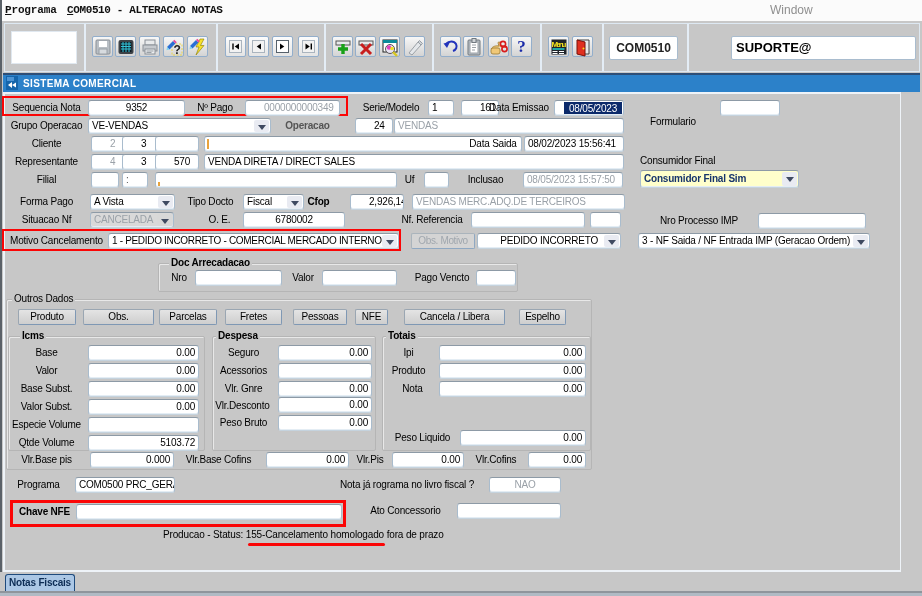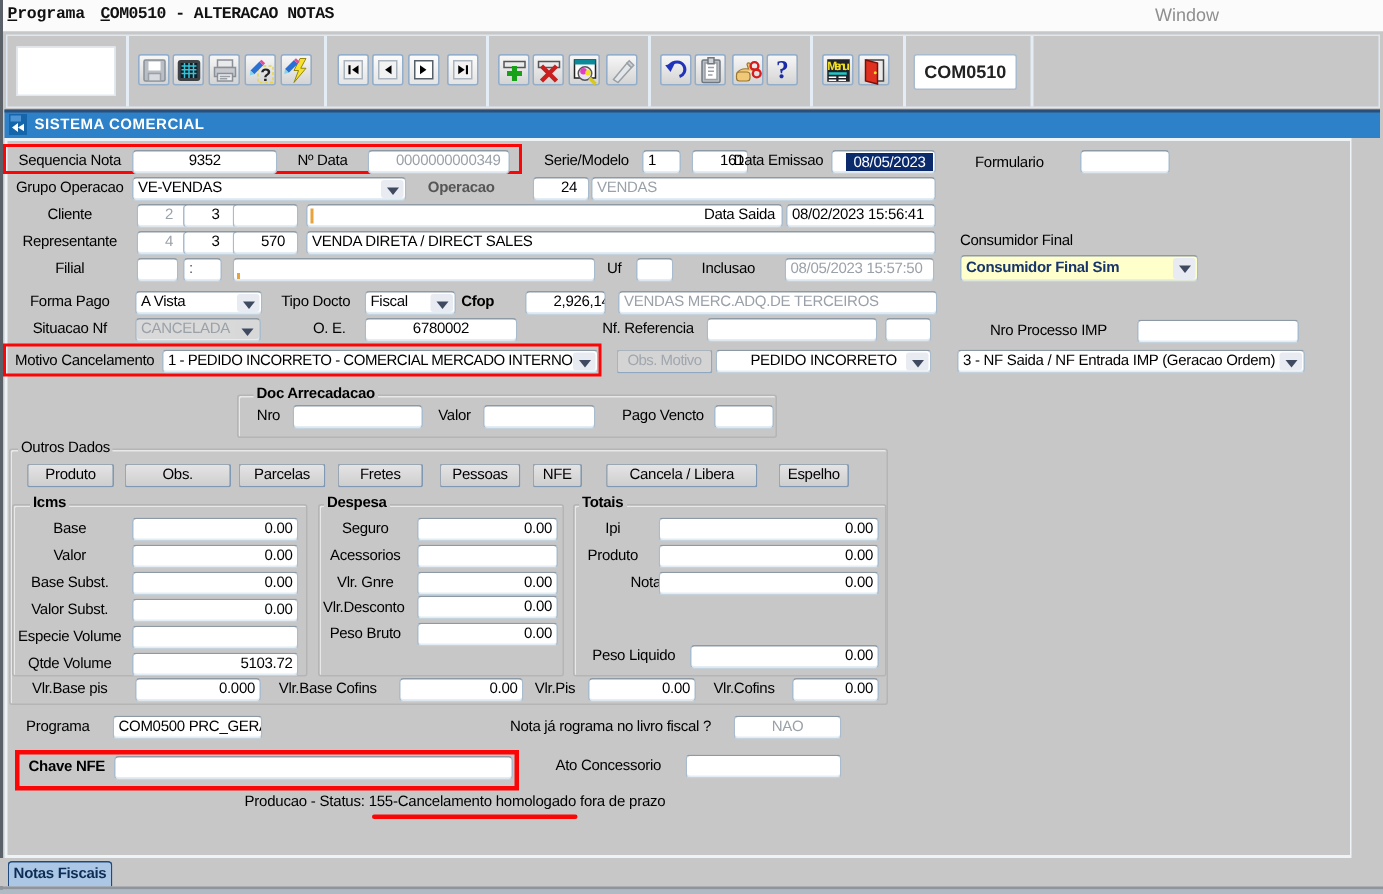--- a/index.html
+++ b/index.html
@@ -132,20 +132,21 @@
           <path d="M3.5 12h12" stroke="#20c8c8" stroke-width="1.6"></path>
           <path d="M3.5 14.5h5M10 14.5h5M3.5 16.5h5M10 16.5h5" stroke="#fff" stroke-width="1"></path>
         </svg></div>
 <div class="tbtn" style="left:572px"><svg width="20" height="20" viewBox="0 0 20 20">
           <path d="M4 3 h12 v14 h-4" fill="#e8eaec" stroke="#444"></path>
           <path d="M4 3 L12 5 V19 L4 17 Z" fill="#e03020" stroke="#7a1008"></path>
           <circle cx="10.5" cy="11.5" r="1" fill="#f8e020"></circle>
         </svg></div>
 </div>
 <div class="ab" style="left:609px;top:36px;width:69px;height:24px;background:#fff;border:1px solid #a9bcce;border-radius:2px;font-size:12px;font-weight:bold;line-height:22px;text-align:center;color:#222">COM0510</div>
+<div class="ab" style="left:731px;top:36px;width:185px;height:24px;background:#fff;border:1px solid #a9bcce;border-radius:2px;font-size:13px;font-weight:bold;line-height:22px;color:#000;padding-left:4px">SUPORTE@</div>
 
 <div class="ab" style="left:3px;top:73px;width:917px;height:19px;background:#2c81c9;border-top:2px solid #2d4e77"></div>
 <svg class="ab" style="left:6px;top:76px" width="12" height="14" viewBox="0 0 12 14">
       <rect x="0" y="0" width="12" height="14" fill="#1565ab"></rect>
       <rect x="1" y="1" width="7" height="4" fill="#4d94d4"></rect>
       <path d="M2 9 L6 6 L6 12 Z" fill="#fff"></path>
       <path d="M6 9 L10 6.5 L10 11.5 Z" fill="#fff"></path>
     </svg>
 <div class="ab" style="left:23px;top:78px;font-size:10px;font-weight:bold;color:#fff;letter-spacing:.35px">SISTEMA COMERCIAL</div>
 <div class="ab" style="left:3px;top:92px;width:898px;height:480px;background:#c7c7c7;border:1px solid #eef3f8;border-width:2px 1px 2px 2px"></div>
@@ -153,30 +154,30 @@
 <div class="ab" style="left:0;top:572px;width:922px;height:19px;background:#c7c7c7"></div>
 <div class="ab" style="left:5px;top:574px;width:70px;height:17px;background:#abc7e5;border:1px solid #1e4a7c;border-bottom:none;border-radius:3px 3px 0 0;font-size:10px;letter-spacing:-0.2px;font-weight:600;color:#0d2d55;text-align:center;line-height:16px;white-space:nowrap">Notas Fiscais</div>
 <div class="ab" style="left:0;top:591px;width:922px;height:2px;background:#8f959c"></div>
 <div class="ab" style="left:0;top:593px;width:922px;height:3px;background:#b0bac4"></div>
 
 <div id="form">
 
 <div class="rr" style="left:2px;top:96px;width:346px;height:20px"></div>
 <div class="lbl" style="left:8px;top:100px;width:77px">Sequencia Nota</div>
 <div class="fld c" style="left:88px;top:100px;width:97px">9352</div>
-<div class="lbl" style="left:190px;top:100px;width:50px">Nº Data</div>
+<div class="lbl" style="left:190px;top:100px;width:50px">Nº Pago</div>
 <div class="fld c dis" style="left:245px;top:100px;width:95px">0000000000349</div>
 <div class="lbl" style="left:357px;top:100px;width:68px">Serie/Modelo</div>
 <div class="fld" style="left:428px;top:100px;width:26px">1</div>
 <div class="fld c" style="left:461px;top:100px;width:24px">161</div>
 <div class="lbl" style="left:488px;top:100px;width:62px">Data Emissao</div>
 <div class="fld" style="left:554px;top:100px;width:70px">
         <span style="position:absolute;left:9px;right:1px;top:1px;bottom:1px;background:#0b2a6b;color:#fff;text-align:center;line-height:13px">08/05/2023</span>
       </div>
-<div class="lbl ll" style="left:650px;top:101px;width:60px">Formulario</div>
+<div class="lbl ll" style="left:650px;top:114px;width:60px">Formulario</div>
 <div class="fld" style="left:720px;top:100px;width:60px"></div>
 
 <div class="lbl" style="left:8px;top:118px;width:77px">Grupo Operacao</div>
 <div class="fld" style="left:88px;top:118px;width:183px">VE-VENDAS<span class="cb"></span></div>
 <div class="lbl b" style="left:280px;top:118px;width:55px;color:#555">Operacao</div>
 <div class="fld c" style="left:355px;top:118px;width:32px">24</div>
 <div class="fld dis" style="left:394px;top:118px;width:230px">VENDAS</div>
 
 <div class="lbl" style="left:8px;top:136px;width:77px">Cliente</div>
 <div class="fld c dis" style="left:91px;top:136px;width:28px">2</div>
@@ -283,21 +284,21 @@
 <div class="fld r" style="left:278px;top:397px;width:94px">0.00</div>
 <div class="lbl" style="left:212px;top:415px;width:63px">Peso Bruto</div>
 <div class="fld r" style="left:278px;top:415px;width:94px">0.00</div>
 
 <div class="gb" style="left:382px;top:336px;width:209px;height:115px"></div>
 <div class="leg" style="left:386px;top:331px">Totais</div>
 <div class="lbl" style="left:382px;top:345px;width:53px">Ipi</div>
 <div class="fld r" style="left:439px;top:345px;width:147px">0.00</div>
 <div class="lbl" style="left:382px;top:363px;width:53px">Produto</div>
 <div class="fld r" style="left:439px;top:363px;width:147px">0.00</div>
-<div class="lbl" style="left:404px;top:381px;width:53px">Nota</div>
+<div class="lbl" style="left:386px;top:381px;width:53px">Nota</div>
 <div class="fld r" style="left:439px;top:381px;width:147px">0.00</div>
 <div class="lbl" style="left:390px;top:430px;width:65px">Peso Liquido</div>
 <div class="fld r" style="left:460px;top:430px;width:126px">0.00</div>
 
 <div class="lbl" style="left:8px;top:452px;width:77px">Vlr.Base pis</div>
 <div class="fld r" style="left:90px;top:452px;width:84px">0.000</div>
 <div class="lbl" style="left:180px;top:452px;width:77px">Vlr.Base Cofins</div>
 <div class="fld r" style="left:266px;top:452px;width:83px">0.00</div>
 <div class="lbl" style="left:352px;top:452px;width:36px">Vlr.Pis</div>
 <div class="fld r" style="left:392px;top:452px;width:72px">0.00</div>

